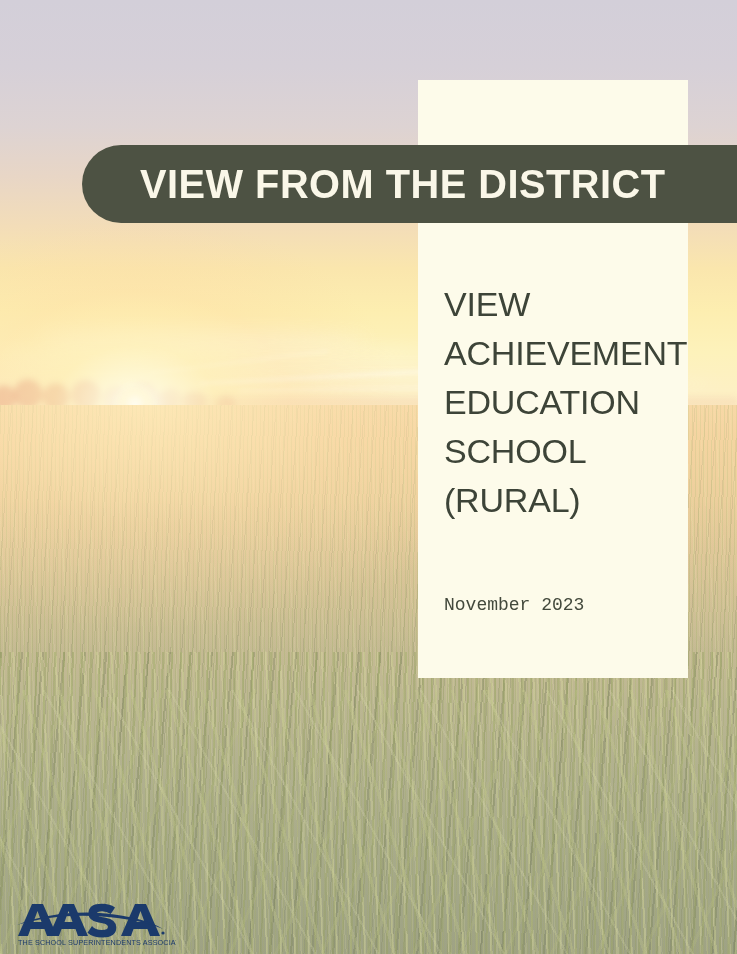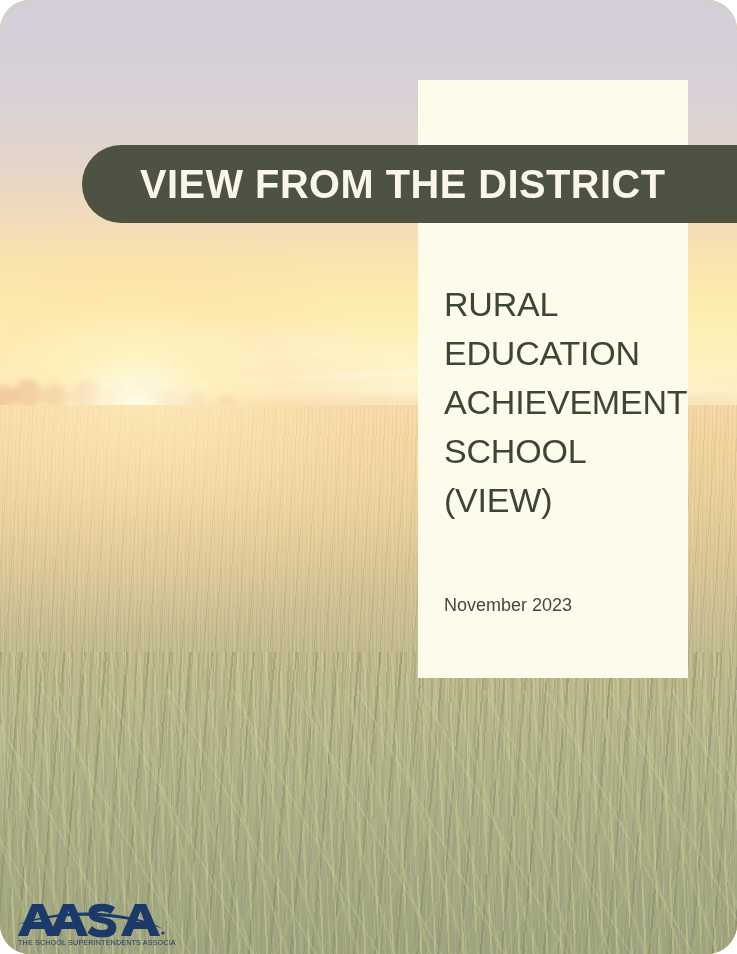--- a/index.html
+++ b/index.html
@@ -10,21 +10,20 @@
     background: #ffffff;
     font-family: "Liberation Sans", sans-serif;
   }
 
   #cover {
     position: relative;
     width: 737px;
     height: 954px;
     overflow: hidden;
     background: #eab308;
-    border-radius: 30px;
   }
 
   
   .photo {
     position: absolute;
     inset: 0;
     overflow: hidden;
   }
 
   
@@ -262,21 +261,21 @@
     letter-spacing: -.2px;
   }
 
   .meta {
     position: absolute;
     left: 444px; top: 592px;
     color: #43493c;
     font-size: 18px;
     line-height: 26px;
   }
-  .meta div { white-space: nowrap; }
+  .meta div { white-space: nowrap; font-family: Liberation Mono, monospace; }
 
   
   .logo {
     position: absolute;
     left: 16px; top: 898px;
     width: 160px; height: 50px;
   }
   .logo svg { display: block; }
 </style>
 </head>
@@ -314,25 +313,25 @@
     <div class="haze"></div>
   </div>
 
   <div class="panel"></div>
 
   <div class="banner">
     <div class="banner-text">VIEW FROM THE DISTRICT</div>
   </div>
 
   <div class="title">
-    <div>RURAL</div>
+    <div>VIEW</div>
+    <div>ACHIEVEMENT</div>
     <div>EDUCATION</div>
-    <div>ACHIEVEMENT</div>
     <div>SCHOOL</div>
-    <div>(VIEW)</div>
+    <div>(RURAL)</div>
   </div>
 
   <div class="meta">
     <div>November 2023</div>
   </div>
 
   <div class="logo">
     <svg width="160" height="50" viewBox="0 0 160 50">
       <g fill="#1b3a6b">
 

